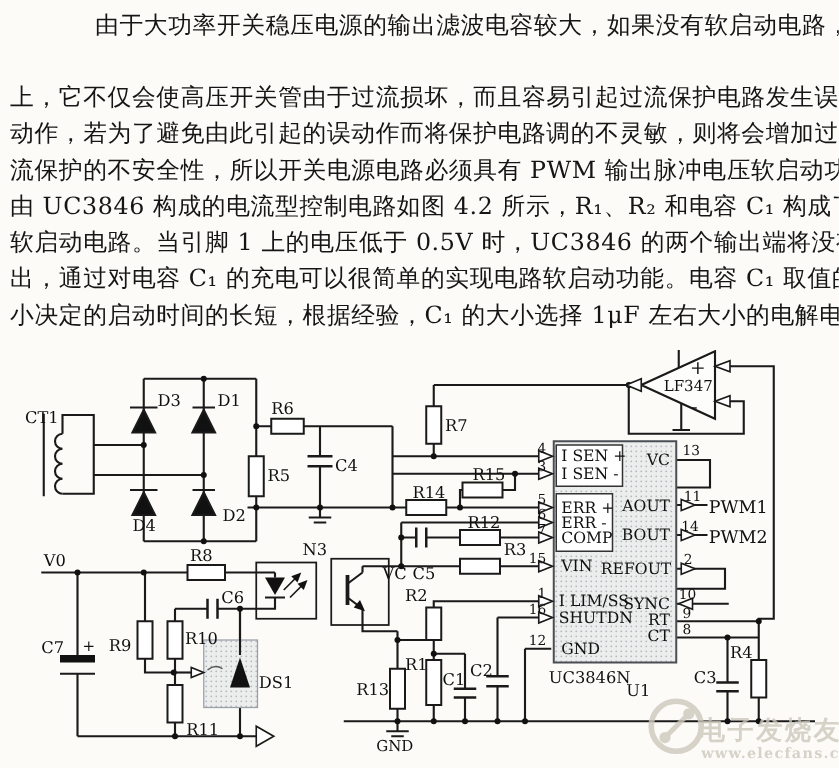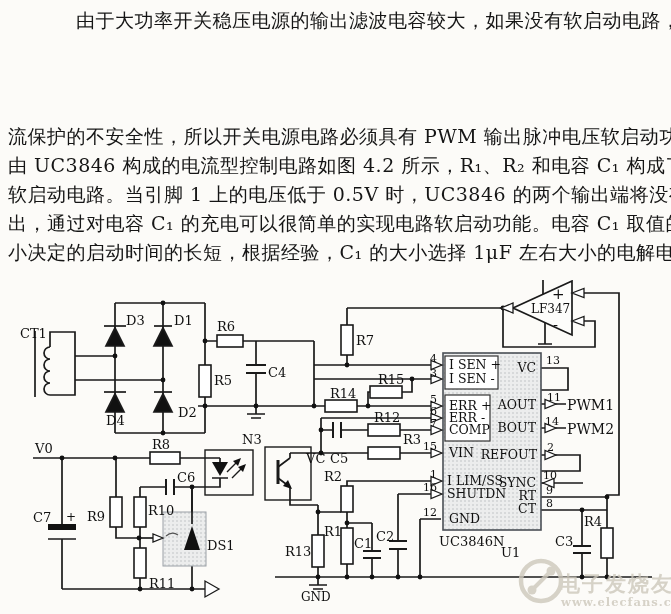--- a/index.html
+++ b/index.html
@@ -13,20 +13,22 @@
   svg text.pin{font-size:11px;}
   svg text.pname{font-size:12.5px;}
   .wm{opacity:.8;}
 </style>
 </head>
 <body>
 
 <div class="page">
 
   <div class="pline first" style="top:7px">由于大功率开关稳压电源的输出滤波电容较大，如果没有软启动电路，刚</div>
+  <div class="pline" style="top:65px">上，它不仅会使高压开关管由于过流损坏，而且容易引起过流保护电路发生误</div>
+  <div class="pline" style="top:94px">动作，若为了避免由此引起的误动作而将保护电路调的不灵敏，则将会增加过</div>
   <div class="pline" style="top:123px">流保护的不安全性，所以开关电源电路必须具有 PWM 输出脉冲电压软启动功能。</div>
   <div class="pline" style="top:152px">由 UC3846 构成的电流型控制电路如图 4.2 所示，R₁、R₂ 和电容 C₁ 构成了开机</div>
   <div class="pline" style="top:181px">软启动电路。当引脚 1 上的电压低于 0.5V 时，UC3846 的两个输出端将没有输</div>
   <div class="pline" style="top:210px">出，通过对电容 C₁ 的充电可以很简单的实现电路软启动功能。电容 C₁ 取值的大</div>
   <div class="pline" style="top:239px">小决定的启动时间的长短，根据经验，C₁ 的大小选择 1μF 左右大小的电解电容。</div>
 
   <svg width="671" height="334" viewBox="0 280 671 334">
     <defs>
       <pattern id="stip" width="4" height="4" patternUnits="userSpaceOnUse">
         <rect width="4" height="4" fill="#eceded"></rect>

